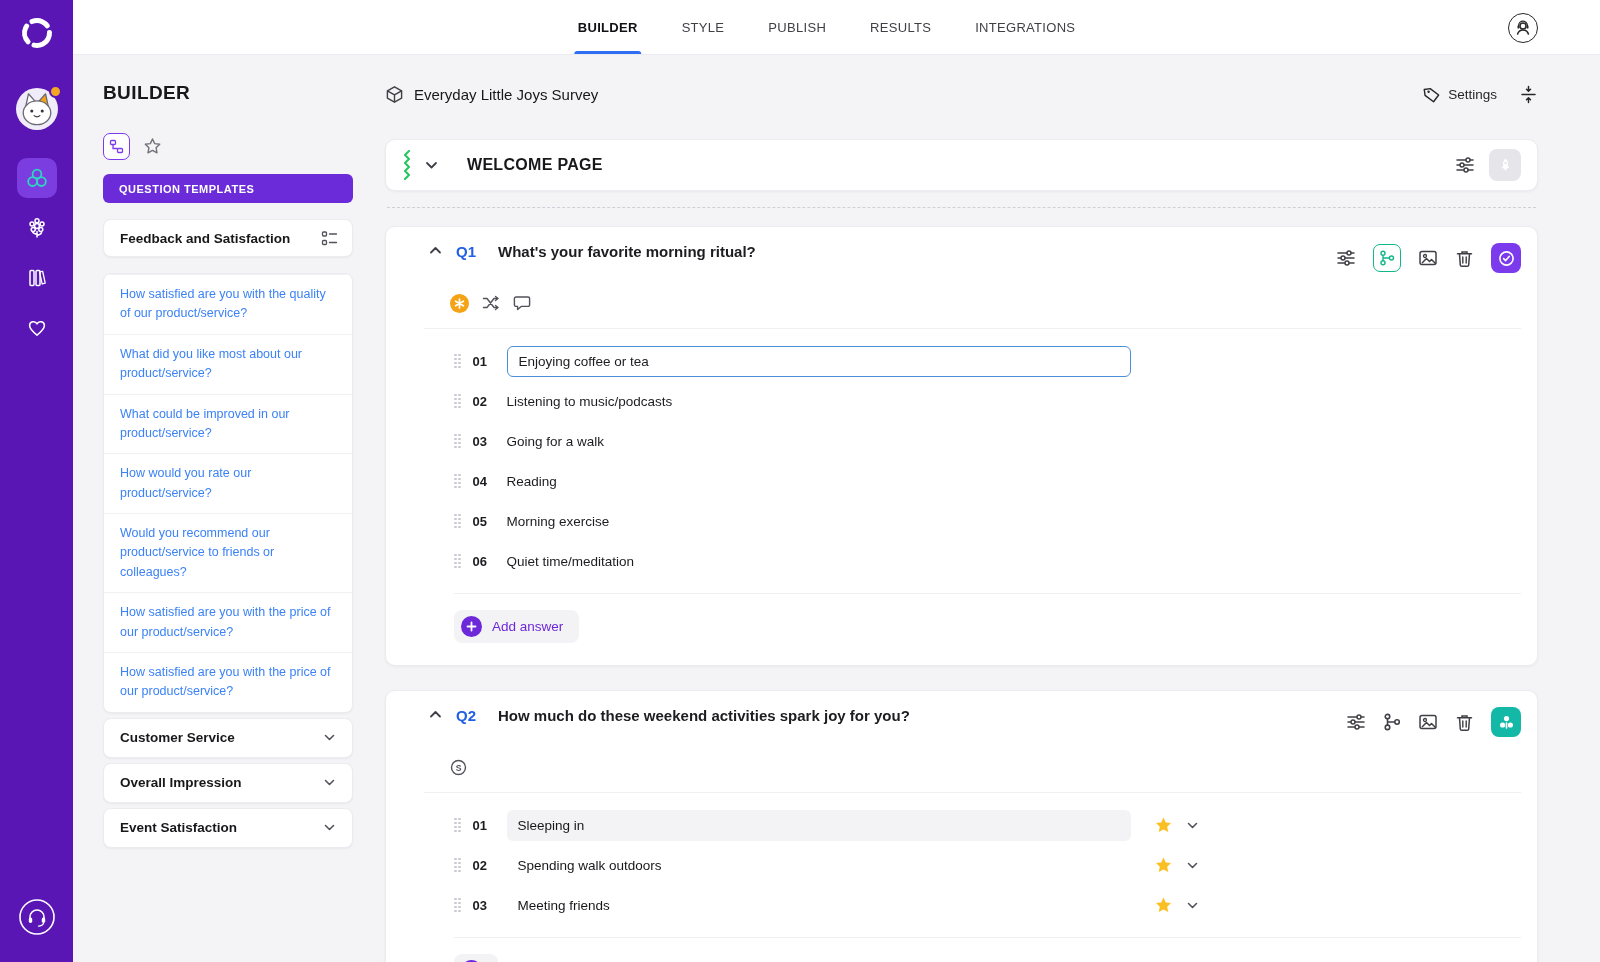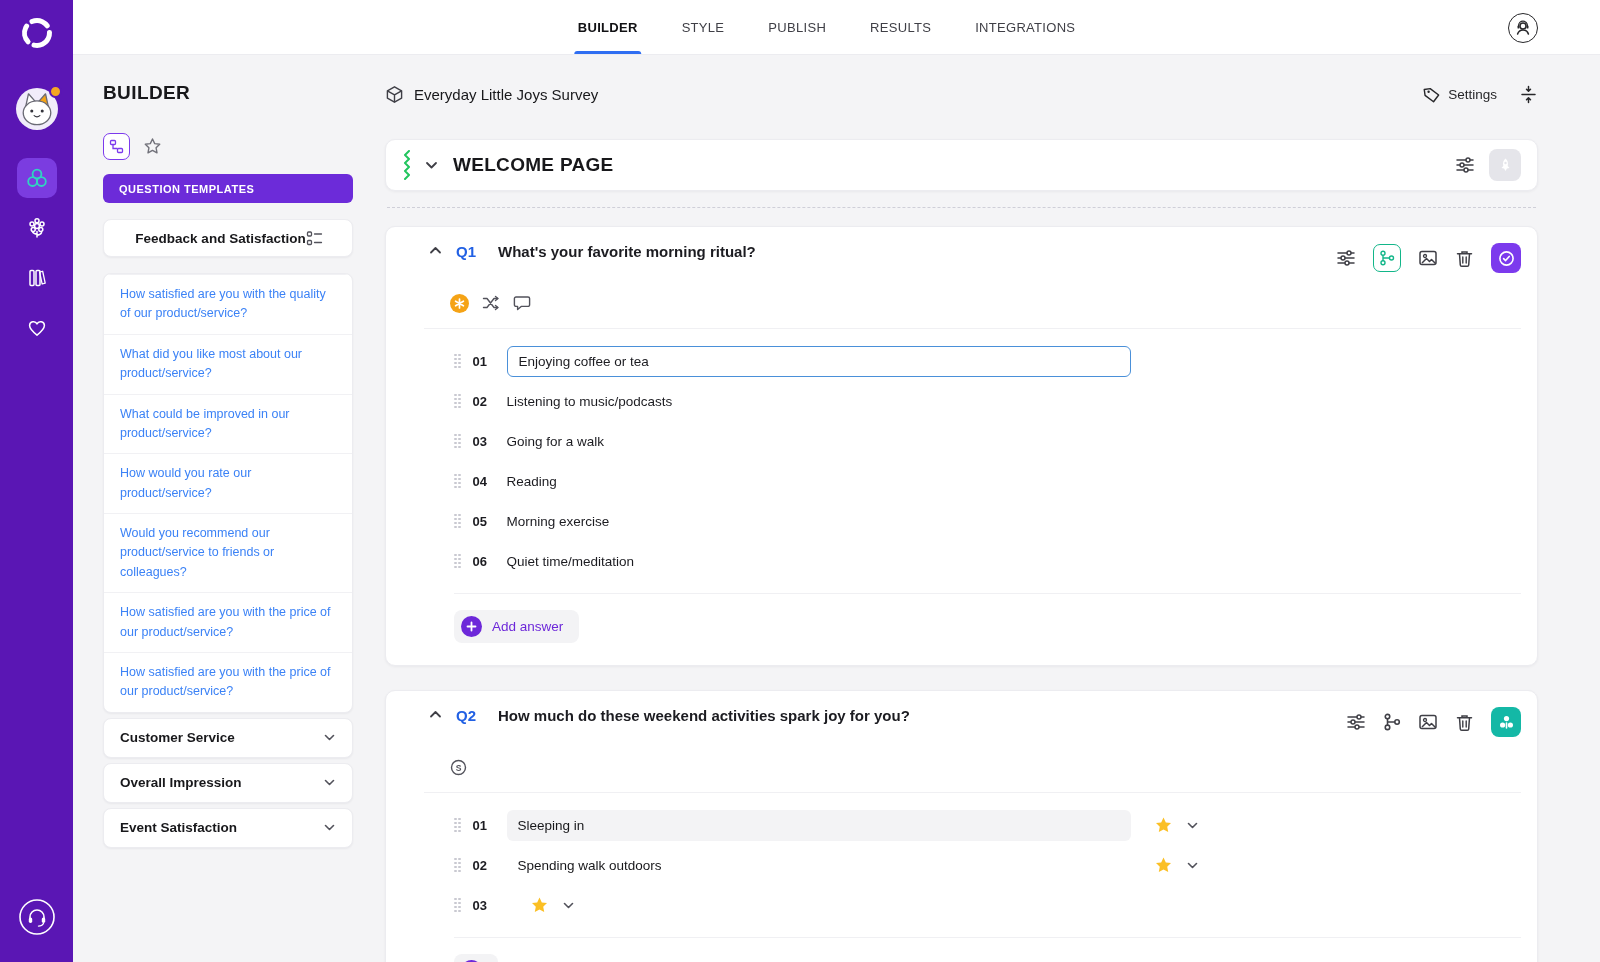--- a/index.html
+++ b/index.html
@@ -32,41 +32,41 @@
 
   
   .left-panel { width:250px; margin-left:30px; flex-shrink:0; }
   .panel-title { font-size:19px; font-weight:700; letter-spacing:.4px; margin-top:28px; line-height:20px; }
   .panel-toolbar { display:flex; align-items:center; gap:13px; margin-top:30px; height:27px; }
   .tree-btn { width:27px; height:27px; border:1.5px solid #7c3aed; border-radius:7px; display:flex; align-items:center; justify-content:center; background:#fff; cursor:pointer; }
   .fav-btn { display:flex; align-items:center; cursor:pointer; }
   .qt-btn { margin-top:14px; height:29px; width:100%; background:#6c2bd9; border:none; border-radius:6px; color:#fff; font-family:"Liberation Sans",sans-serif; font-size:11px; font-weight:700; letter-spacing:.5px; text-align:left; padding:0 16px; cursor:pointer; }
 
   .pcard { background:#fff; border:1px solid #ececf0; border-radius:8px; box-shadow:0 1px 2px rgba(18,18,38,.05); }
-  .cat-card { margin-top:16px; height:38px; display:flex; align-items:center; justify-content:center; padding:0 14px 0 16px; cursor:pointer; }
+  .cat-card { margin-top:16px; height:38px; display:flex; align-items:center; justify-content:space-between; padding:0 14px 0 16px; cursor:pointer; }
   .cat-label { font-size:13.5px; font-weight:700; }
   .group-card { margin-top:16px; overflow:hidden; }
   .group-head { height:42px; display:flex; align-items:center; justify-content:space-between; padding:0 16px; cursor:pointer; }
   .group-label { font-size:13.5px; font-weight:700; }
   .tpl-q { border-top:1px solid #f1f1f4; padding:10px 16px; font-size:12.5px; line-height:1.55; color:#3b82f6; cursor:pointer; }
   .group-row { margin-top:5px; height:40px; display:flex; align-items:center; justify-content:space-between; padding:0 16px; cursor:pointer; }
 
   
   .canvas { flex:1; min-width:0; margin:0 62px 0 32px; }
   .canvas-header { display:flex; align-items:center; margin-top:28px; height:22px; }
   .survey-title { font-size:15px; margin-left:10px; color:#18181b; }
   .canvas-header-right { margin-left:auto; display:flex; align-items:center; }
   .settings-btn { display:flex; align-items:center; gap:8px; font-size:13.5px; color:#27272a; cursor:pointer; }
   .collapse-btn { margin-left:22px; display:flex; align-items:center; cursor:pointer; }
 
   .card { background:#fff; border:1px solid #ececf0; border-radius:10px; box-shadow:0 1px 3px rgba(18,18,38,.05); }
   .welcome-card { margin-top:34px; height:52px; display:flex; align-items:center; padding:0 16px; }
   .squiggle { margin-right:12px; display:flex; }
   .chev-btn { display:flex; align-items:center; cursor:pointer; }
-  .welcome-title { font-size:19px; font-weight:700; letter-spacing:.3px; margin-left:14px; }
+  .welcome-title { font-size:16px; font-weight:700; letter-spacing:.3px; margin-left:28px; }
   .welcome-right { margin-left:auto; display:flex; align-items:center; gap:14px; }
   .launch-btn { width:32px; height:32px; border-radius:8px; background:#e5e5ea; display:flex; align-items:center; justify-content:center; cursor:pointer; }
 
   .dashed-sep { border-top:1px dashed #cfcfd8; margin:16px 2px; }
 
   .q-card { margin-top:18px; padding:16px 16px 22px; }
   .q-card.q2 { margin-top:24px; }
   .q-header { display:flex; align-items:flex-start; padding-left:26px; height:30px; }
   .q-id { margin-left:13px; font-size:15px; font-weight:700; color:#2160e4; }
   .q-title { margin-left:22px; font-size:15px; font-weight:700; color:#1c1c21; }
@@ -588,20 +588,23 @@
                   <i></i>
                   <i></i>
                   <i></i>
                   <i></i>
                   <i></i>
                   <i></i>
                   <i></i>
                   <i></i>
                 </span>
               <span class="a-num">03</span>
+              <div class="answer-fill" style="background:transparent;">
+                <span>Meeting friends</span>
+              </div>
               <div class="row-extras">
                 <svg width="19" height="19" viewBox="0 0 19 19" style="cursor:pointer">
                   <path d="M9.5 1.6 l2.3 4.8 5.2.7 -3.8 3.6 1 5.2 -4.7-2.5 -4.7 2.5 1-5.2 L2 7.1 l5.2-.7z" fill="#fbbf24"></path>
                 </svg>
                 <svg width="13" height="13" viewBox="0 0 13 13" style="cursor:pointer">
                   <path d="M2.5 4.5 L6.5 8.5 L10.5 4.5" fill="none" stroke="#52525b" stroke-width="1.6" stroke-linecap="round" stroke-linejoin="round"></path>
                 </svg>
               </div>
             </div>
           </div>

